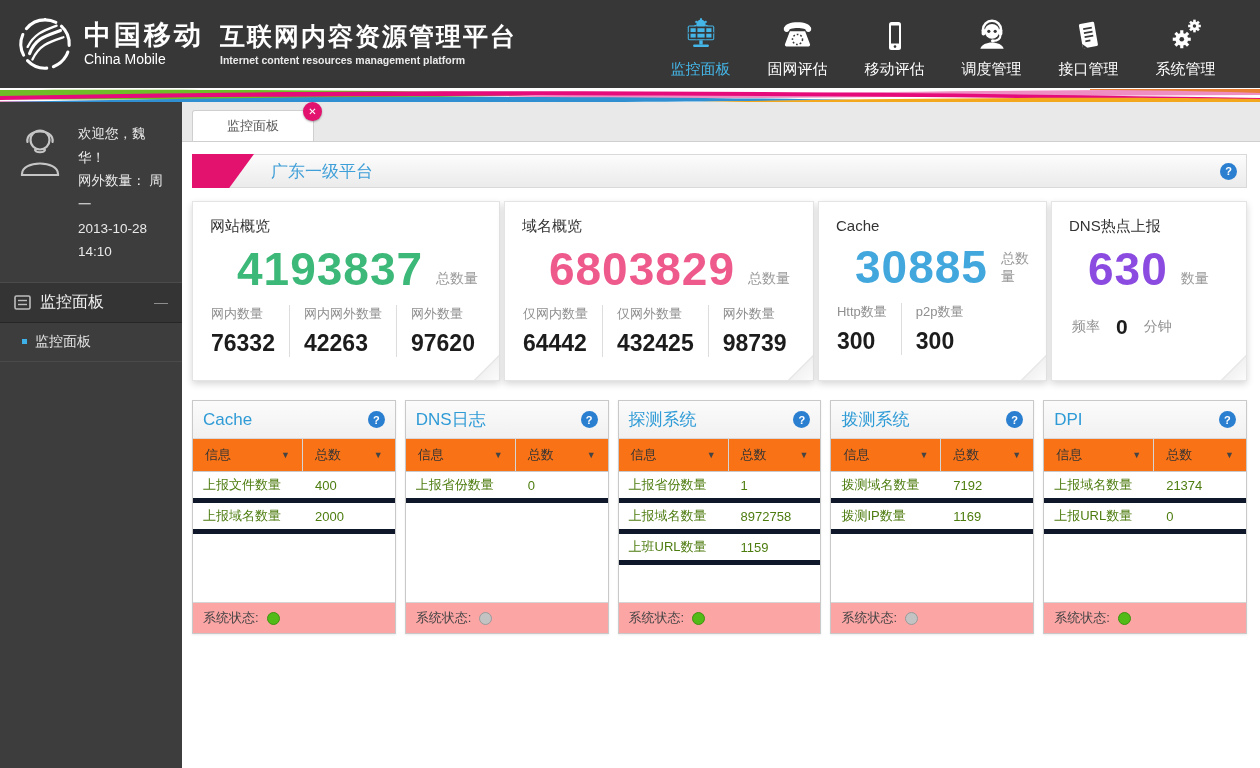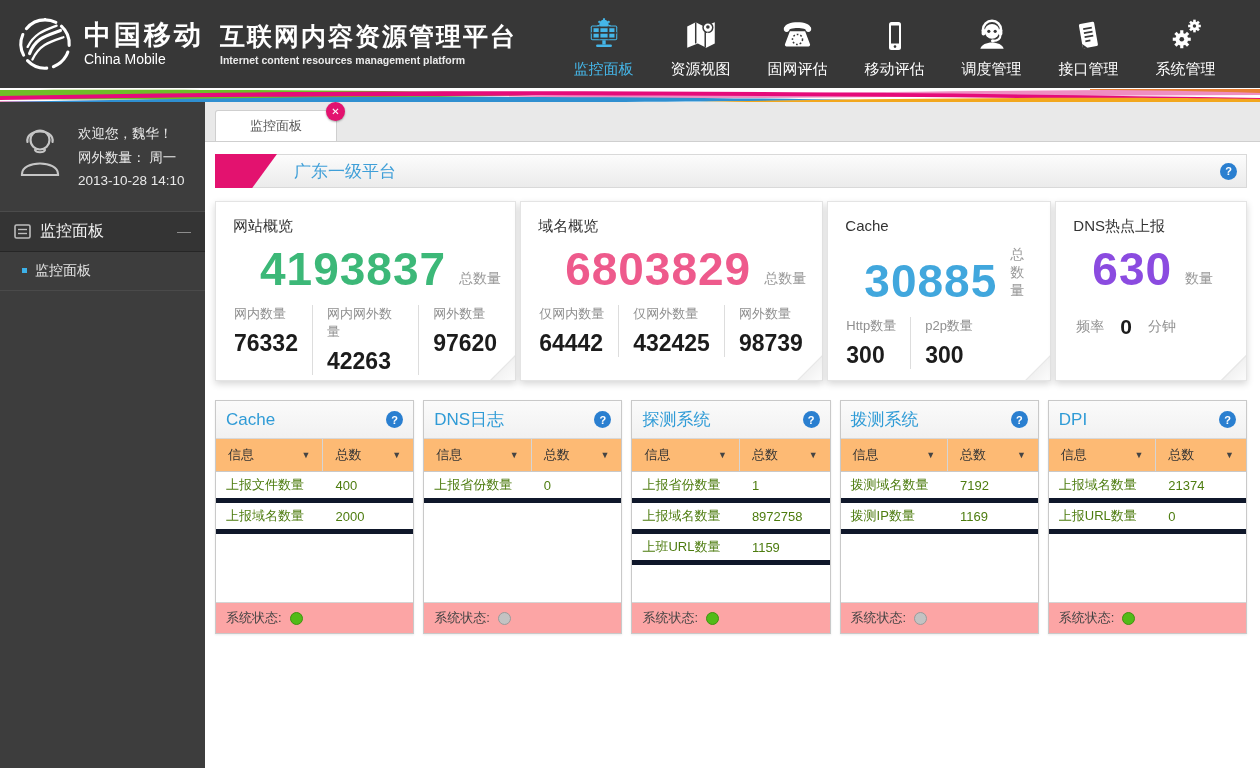--- a/index.html
+++ b/index.html
@@ -23,21 +23,21 @@
   .nav-label { font-size:15px; }
   .nav-item.active { color:#45b6e8; }
 
   
   .ribbon { display:block; width:1260px; height:14px; }
 
   
   .page-body { display:flex; height:666px; }
 
   
-  .sidebar { width:205px; background:#3d3d3d; flex-shrink:0; }
+  .sidebar { width:182px; background:#3d3d3d; flex-shrink:0; }
   .user-block { display:flex; gap:12px; padding:20px 10px 18px 14px; }
   .avatar { width:52px; height:56px; flex-shrink:0; }
   .user-text { color:#e9e9e9; font-size:13.5px; line-height:1.75; }
   .menu-header { background:#343434; border-top:1px solid #4b4b4b; border-bottom:1px solid #262626;
       padding:9px 14px; display:flex; align-items:center; gap:9px; color:#f2f2f2; font-size:16px; cursor:pointer; }
   .menu-doc-icon { width:17px; height:15px; }
   .menu-collapse { margin-left:auto; color:#8d8d8d; font-size:14px; }
   .submenu-item { display:flex; align-items:center; gap:8px; padding:10px 14px 10px 22px;
       color:#e2e2e2; font-size:14px; border-bottom:1px solid #4a4a4a; cursor:pointer; }
   .submenu-bullet { width:5px; height:5px; background:#3db1e8; flex-shrink:0; }
@@ -90,21 +90,21 @@
   .freq-value { color:#1c1c1c; font-size:21px; font-weight:bold; }
 
   
   .panels { display:flex; gap:9px; margin-top:19px; }
   .panel { flex:1; min-width:0; background:#fff; border:1px solid #c9c9c9; height:234px;
       display:flex; flex-direction:column; box-shadow:0 1px 2px rgba(0,0,0,.08); }
   .panel-head { height:38px; padding:0 10px; display:flex; align-items:center;
       border-bottom:1px solid #d8d8d8; background:linear-gradient(#fbfbfb,#f1f1f1); }
   .panel-title { color:#2f9bd6; font-size:17px; }
   .panel-head .help { margin-left:auto; }
-  .thead { display:grid; grid-template-columns:54% 46%; background:#fdba74; border-bottom:1px solid #c9c9c9; height:33px; }
+  .thead { display:grid; grid-template-columns:54% 46%; background:#f97316; border-bottom:1px solid #c9c9c9; height:33px; }
   .th { display:flex; align-items:center; justify-content:space-between; padding:0 12px; font-size:13px; color:#333; cursor:pointer; }
   .th + .th { border-left:1px solid #d5d5d5; }
   .th-arrow { font-size:9px; color:#444; }
   .trow { display:grid; grid-template-columns:54% 46%; height:31px; border-bottom:5px solid #0f172a;
       align-items:center; font-size:13px; color:#4d7c0f; }
   .td-label { padding-left:10px; white-space:nowrap; overflow:hidden; }
   .td-value { padding-left:13px; }
   .panel-spacer { flex:1; }
   .panel-foot { height:31px; background:#fca5a5; border-top:1px solid #d5d5d5; display:flex;
       align-items:center; gap:8px; padding:0 10px; font-size:13px; color:#444; }
@@ -156,35 +156,20 @@
             <line x1="12.8" y1="9" x2="12.8" y2="21"></line>
               <line x1="21.2" y1="9" x2="21.2" y2="21"></line>
             <line x1="5" y1="15" x2="29" y2="15"></line>
             <rect x="6.3" y="9.8" width="21.4" height="10.4" fill="none"></rect>
           </g>
         </svg>
       </div>
       <div class="nav-label">监控面板</div>
     </div>
 
-    <div class="nav-item">
-      <div class="nav-icon">
-        <svg width="36" height="36" viewBox="0 0 34 34">
-          <path d="M4 9 L12 5 L20 9 L30 5 L30 25 L22 29 L14 25 L4 29 Z" fill="currentColor"></path>
-          <g stroke="#373737" stroke-width="1.4" fill="none">
-            <path d="M12 5 L12 25"></path>
-              <path d="M21 9.5 L21 28.5"></path>
-          </g>
-          <circle cx="23.5" cy="10" r="4.6" fill="currentColor" stroke="#373737" stroke-width="1.4"></circle>
-          <circle cx="23.5" cy="9.4" r="1.7" fill="#373737"></circle>
-          <path d="M23.5 14.2 L21.6 18 L25.4 18 Z" fill="currentColor"></path>
-        </svg>
-      </div>
-      <div class="nav-label">资源视图</div>
-    </div>
 
     <div class="nav-item">
       <div class="nav-icon">
         <svg width="37" height="37" viewBox="0 0 34 34">
           <g fill="currentColor">
             <path d="M5 11 C5 4 29 4 29 11 L26 14 C25 10 9 10 8 14 Z"></path>
             <circle cx="7" cy="12" r="2.6"></circle>
               <circle cx="27" cy="12" r="2.6"></circle>
             <path d="M10 14 h14 l4.5 12 a1.5 1.5 0 0 1 -1.5 2 h-20 a1.5 1.5 0 0 1 -1.5 -2 Z"></path>
           </g>

